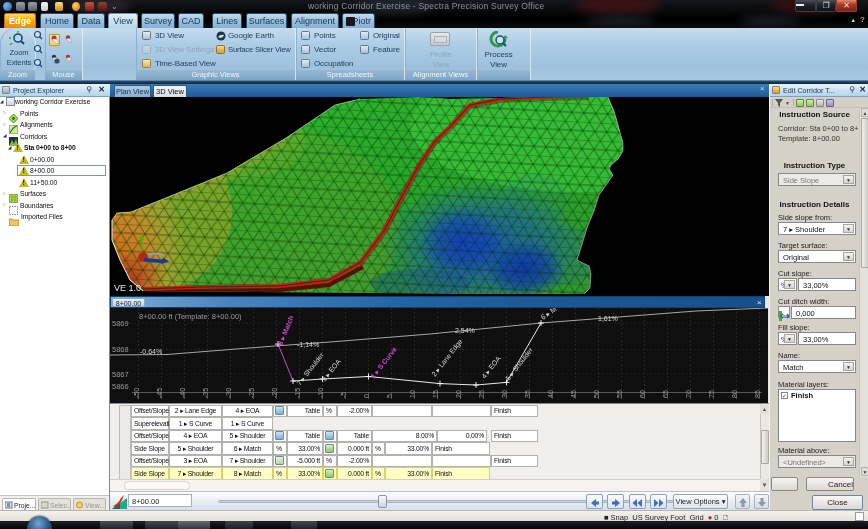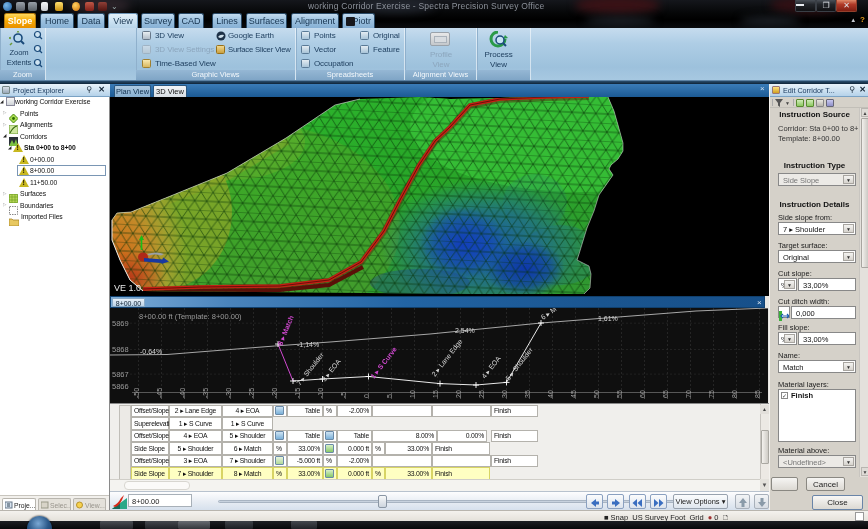--- a/index.html
+++ b/index.html
@@ -94,55 +94,73 @@
     <div class="wb" style="width:22px;">
           <span>❐</span>
         </div>
     <div class="wb close" style="width:23px;">
           <span>✕</span>
         </div>
   </div>
   <div style="position:absolute; right:13px; top:16px; color:#c8ccd2; font-size:7px;">▴</div>
   <div style="position:absolute; right:3px; top:15px; color:#e8a020; font-size:8px; font-weight:bold;">?</div>
 
-  <div class="rtab file" style="left:4px;width:32px;">Slope</div>
+  <div class="rtab file" style="left:4px;width:32px;">Edge</div>
   <div class="rtab" style="left:40px;width:34px;">Home</div>
   <div class="rtab" style="left:77px;width:28px;">Data</div>
   <div class="rtab sel" style="left:108px;width:30px;">View</div>
   <div class="rtab" style="left:141px;width:34px;">Survey</div>
   <div class="rtab" style="left:178px;width:26px;">CAD</div>
   <div class="rtab" style="left:212px;width:30px;">Lines</div>
   <div class="rtab" style="left:246px;width:41px;">Surfaces</div>
   <div class="rtab" style="left:291px;width:48px;">Alignment</div>
   <div class="rtab" style="left:342px;width:33px;text-align:right;padding-right:3px;">Piotr<span style="position:absolute;left:3px;top:3px;width:9px;height:9px;background:#18181c;border-radius:1px;"></span></div>
 </div>
 
 <div id="ribbon">
 
-  <div class="rgroup" style="left:0;width:46px;">
+  <div class="rgroup" style="left:0;width:36px;border-radius:16px;">
     <svg style="position:absolute;left:9px;top:3px;" width="18" height="15" viewBox="0 0 18 15">
       <circle cx="9" cy="7" r="4" fill="#b8d8ee" stroke="#1a4a7a" stroke-width="1.6"></circle>
       <line x1="12" y1="10" x2="15" y2="13" stroke="#1a4a7a" stroke-width="2"></line>
       <path d="M2 7 L0 7 M9 1 L9 -1 M3 12 L1 14" stroke="#6a9a3a" stroke-width="1.5"></path>
       <path d="M1.5 5.5 l-1.5 1.5 1.5 1.5 z M7.5 1.5 l1.5 -1.5 1.5 1.5 z" fill="#6a9a3a"></path>
     </svg>
     <div class="rb-small" style="left:0;width:38px;top:20px;text-align:center;font-size:7.6px;">Zoom<br>Extents</div>
     <svg style="position:absolute;left:33px;top:2px;" width="10" height="40" viewBox="0 0 10 40">
       <g stroke="#1a4a7a" stroke-width="1.2" fill="#cfe4f2">
         <circle cx="4.5" cy="4.5" r="3"></circle>
             <line x1="6.5" y1="6.5" x2="9" y2="9"></line>
         <circle cx="4.5" cy="18.5" r="3"></circle>
             <line x1="6.5" y1="20.5" x2="9" y2="23"></line>
         <circle cx="4.5" cy="32.5" r="3"></circle>
             <line x1="6.5" y1="34.5" x2="9" y2="37"></line>
       </g>
     </svg>
     <div class="glabel">Zoom</div>
   </div>
 
+  <div class="rgroup" style="left:45px;width:38px;">
+    <span class="abs" style="left:4px;top:6px;width:11px;height:12px;background:linear-gradient(#ffe9a0,#f7cf5e);border:1px solid #c09a30;border-radius:1px;"></span>
+    <svg style="position:absolute;left:5px;top:7px;" width="26" height="32" viewBox="0 0 26 32">
+      <g>
+        <circle cx="4" cy="3" r="2.5" fill="#c03028"></circle>
+            <path d="M2 4 q3 5 7 5 l-2 -5 z" fill="#eceef0" stroke="#889" stroke-width="0.5"></path>
+        <circle cx="18" cy="2.5" r="2.2" fill="#c03028"></circle>
+            <path d="M16 3.5 q3 4 6 4 l-1.5 -4 z" fill="#eceef0" stroke="#889" stroke-width="0.5"></path>
+        <circle cx="4" cy="22" r="2.2" fill="#30343a"></circle>
+            <path d="M2 23 q3 4 6.5 4 l-2 -4.5 z" fill="#eceef0" stroke="#889" stroke-width="0.5"></path>
+            <circle cx="7" cy="26" r="2.6" fill="#3a4a62"></circle>
+        <circle cx="18" cy="22" r="2.2" fill="#c03028"></circle>
+            <path d="M16 23 q3 4 6 4 l-1.5 -4.5 z" fill="#eceef0" stroke="#889" stroke-width="0.5"></path>
+            <circle cx="20.5" cy="26" r="1.6" fill="#b8bcc2"></circle>
+      </g>
+    </svg>
+    <div class="glabel">Mouse</div>
+  </div>
 
 
   <div class="rgroup" style="left:136px;width:160px;">
     <span class="ric" style="left:6px;top:3px;background:linear-gradient(#e8eef2,#b0bcc8);border:1px solid #68788a;"></span>
     <div class="rb-small" style="left:19px;top:3px;">3D View</div>
     <span class="ric" style="left:6px;top:17px;background:linear-gradient(#dde4ea,#c0c8d0);border:1px solid #98a4b0;opacity:.6;"></span>
     <div class="rb-small dis" style="left:19px;top:17px;">3D View Settings</div>
     <span class="ric" style="left:6px;top:31px;background:linear-gradient(#f8e8b0,#d8b860);border:1px solid #a08030;"></span>
     <div class="rb-small" style="left:19px;top:31px;">Time-Based View</div>
     <svg style="position:absolute;left:80px;top:3px;" width="10" height="10" viewBox="0 0 10 10">
@@ -672,21 +690,21 @@
   <div class="rpcombo" style="top:276px;">Match<span class="cbtn">▼</span></div>
   <div class="rplab" style="top:296px;">Material layers:</div>
   <div class="abs" style="left:8px;top:305px;width:78px;height:53px;background:#fff;border:1px solid #888;">
     <span class="abs" style="left:2px;top:2px;width:7px;height:7px;background:#fff;border:1px solid #888;font-size:6px;line-height:7px;color:#444;text-align:center;">✓</span>
     <span class="abs" style="left:12px;top:1px;font-size:7.5px;color:#111;font-weight:bold;">Finish</span>
   </div>
   <div class="rplab" style="top:362px;">Material above:</div>
   <div class="rpcombo dis" style="top:371px;">&lt;Undefined&gt;<span class="cbtn">▼</span></div>
 
   <div class="abs" style="left:1px;top:393px;width:27px;height:14px;background:linear-gradient(#f6f5f3,#dcd9d3);border:1px solid #8a8882;border-radius:2px;"></div>
-  <div class="abs" style="left:36px;top:393px;width:39px;height:14px;background:linear-gradient(#f6f5f3,#dcd9d3);border:1px solid #8a8882;border-radius:2px;font-size:8px;color:#222;text-align:center;line-height:13px;">Cancel</div>
+  <div class="abs" style="left:36px;top:393px;width:48px;height:14px;background:linear-gradient(#f6f5f3,#dcd9d3);border:1px solid #8a8882;border-radius:2px;font-size:8px;color:#222;text-align:right;line-height:13px;">Cancel</div>
   <div class="abs" style="left:42px;top:411px;width:51px;height:15px;background:linear-gradient(#f8f7f5,#dcd9d3);border:1px solid #6a85a8;border-radius:2px;font-size:8px;color:#222;text-align:center;line-height:14px;">Close</div>
 
   <div class="abs" style="left:89px;top:24px;width:10px;height:369px;background:#e4e1dc;border-left:1px solid #c8c5c0;">
     <span class="abs" style="left:1px;top:0;width:8px;height:9px;background:#dedbd6;border:1px solid #b8b5b0;font-size:5px;color:#444;text-align:center;line-height:8px;">▲</span>
     <span class="abs" style="left:1px;top:10px;width:8px;height:150px;background:linear-gradient(90deg,#f2f0ec,#ccc9c4);border:1px solid #a8a5a0;border-radius:1px;"></span>
     <span class="abs" style="left:1px;top:359px;width:8px;height:9px;background:#dedbd6;border:1px solid #b8b5b0;font-size:5px;color:#444;text-align:center;line-height:8px;">▼</span>
   </div>
 </div>
 
 <div class="abs" style="left:0;top:510px;width:868px;height:11px;background:linear-gradient(#f4f2ee,#e4e1da);border-top:1px solid #b8b5ae;">

